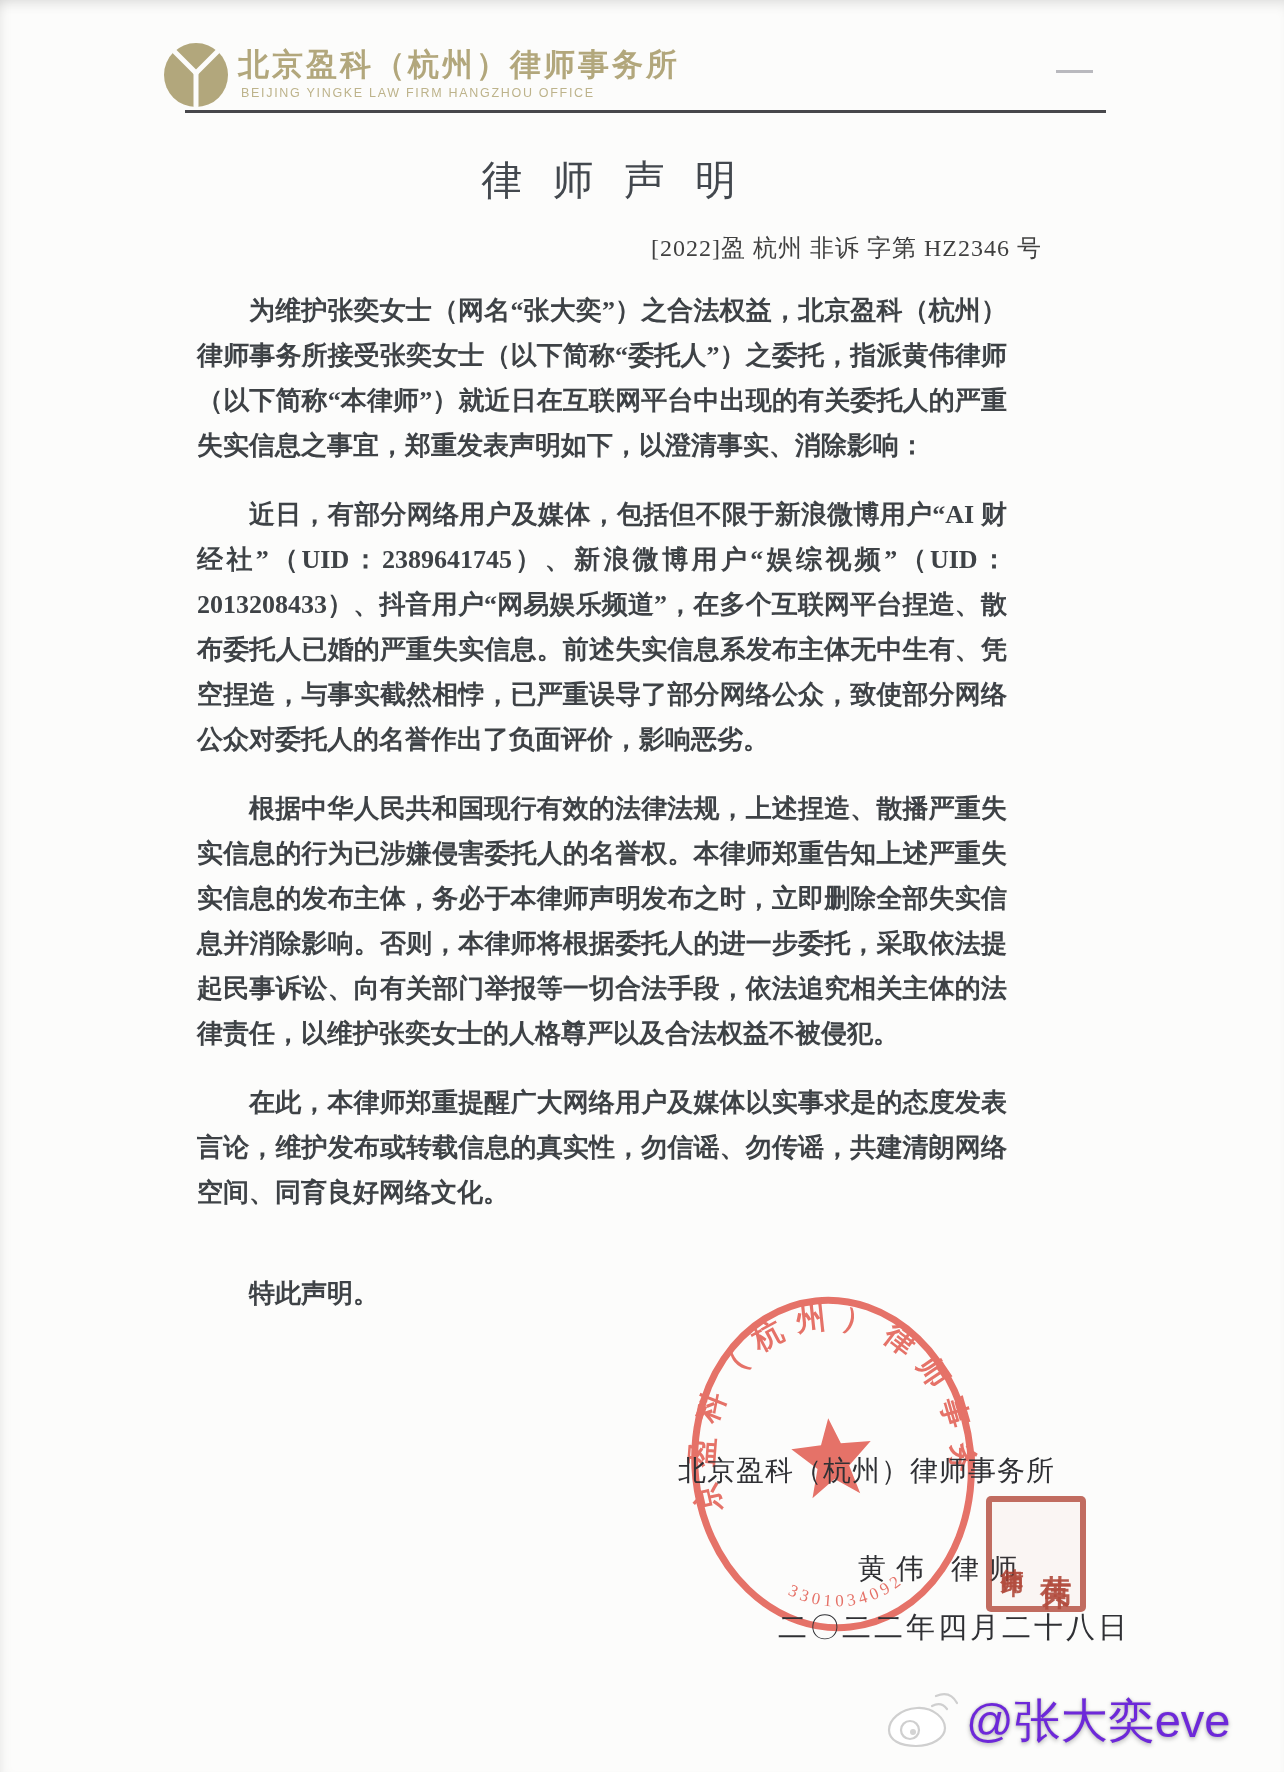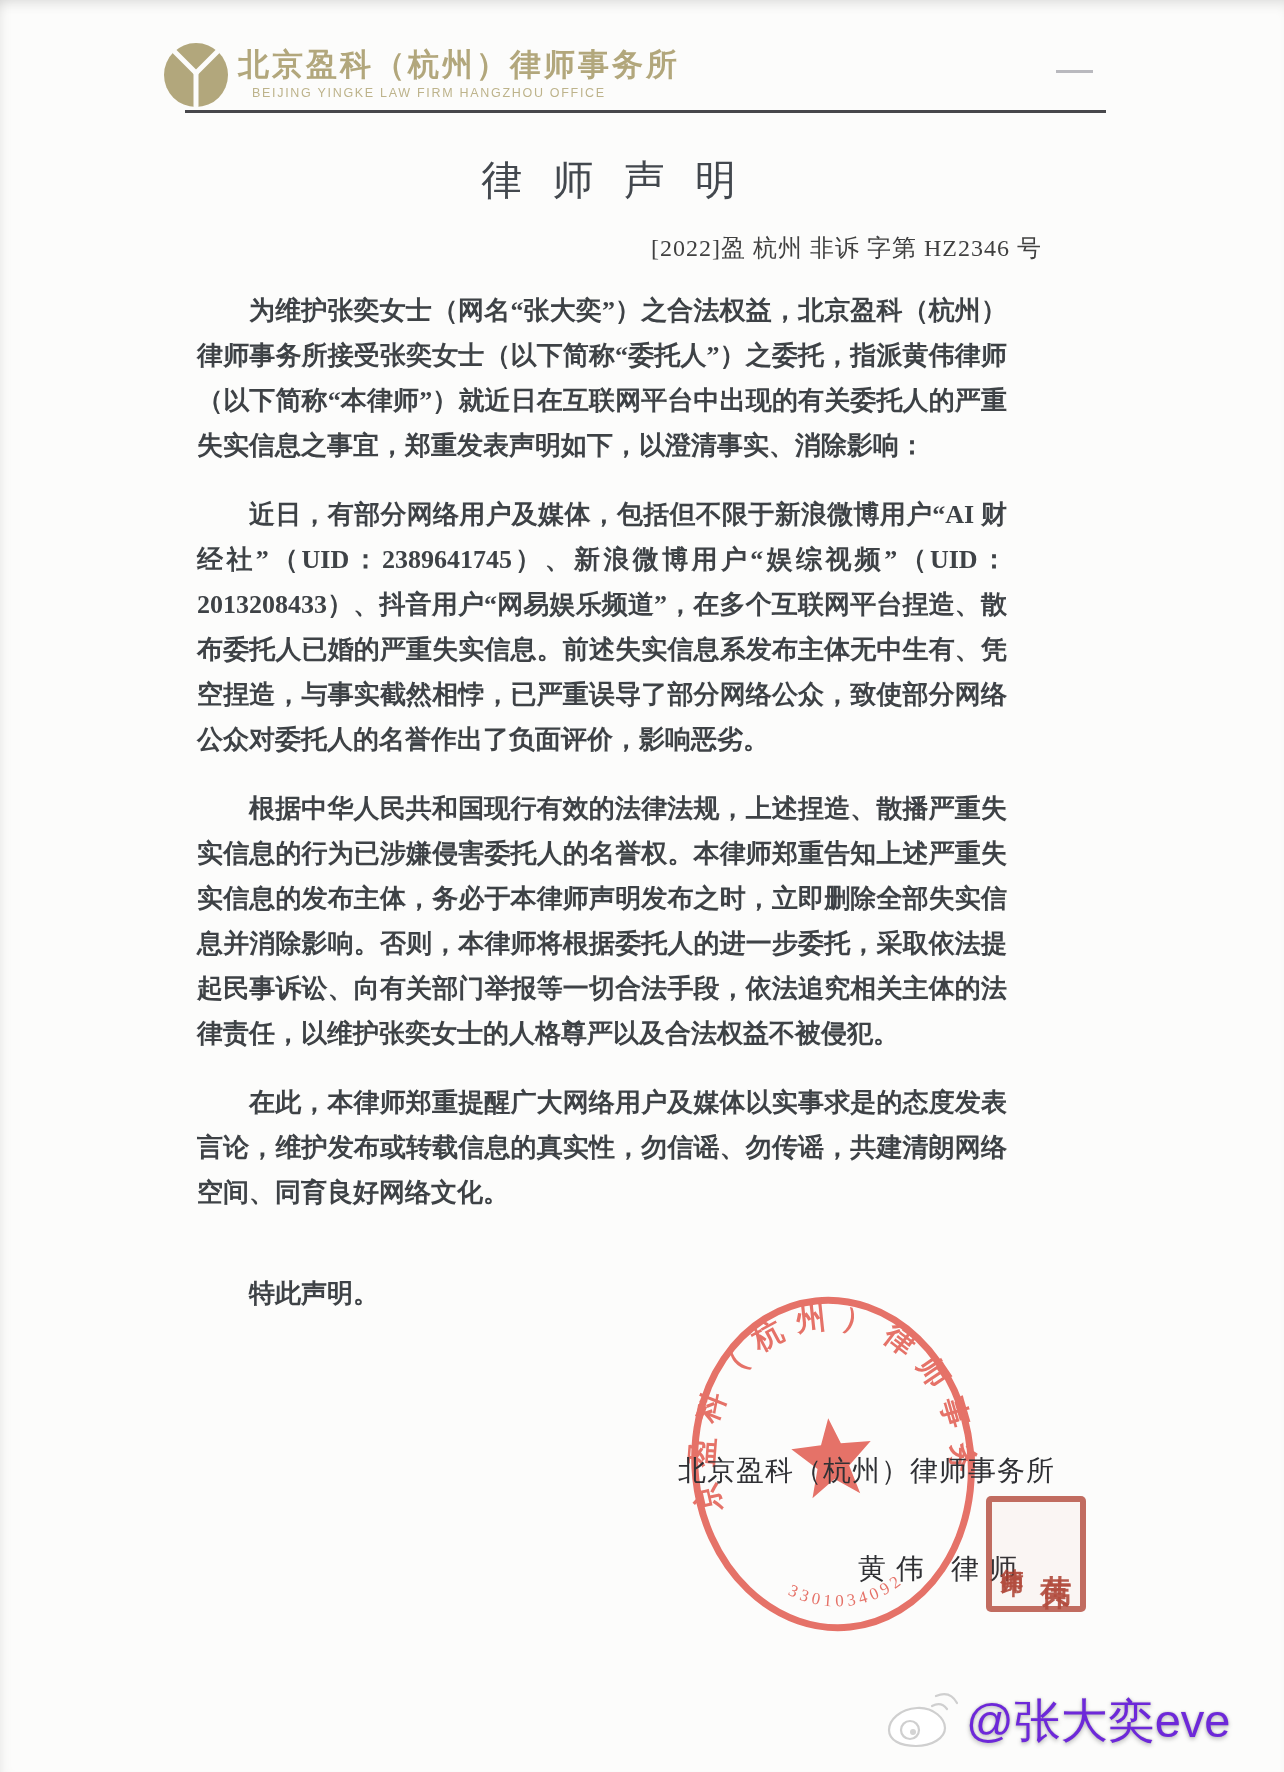--- a/index.html
+++ b/index.html
@@ -8,21 +8,21 @@
     background:#fcfcfb;overflow:hidden;
     font-family:"Liberation Serif","DejaVu Serif",serif;
     box-shadow:inset 0 10px 14px -8px rgba(0,0,0,.14), inset 10px 0 14px -10px rgba(0,0,0,.08);
   }
   .abs{position:absolute;}
 
   
   .logo{left:163px;top:42px;width:66px;height:66px;}
   .firm-cn{left:238px;top:44px;font-size:31px;font-weight:600;color:#b2a77c;letter-spacing:3px;}
   .firm-en{left:241px;top:86px;font-size:12.5px;color:#bdb38b;letter-spacing:1.7px;
-           font-family:"Liberation Sans","DejaVu Sans",sans-serif;margin-left:11px;}
+           font-family:"Liberation Sans","DejaVu Sans",sans-serif;}
   .rule{left:185px;top:110px;width:921px;height:3px;background:#47474b;}
   .corner-dash{left:1056px;top:70px;width:37px;height:3px;background:#b9b9be;}
 
   
   .title{left:185px;top:153px;width:857px;text-align:center;font-size:41px;font-weight:normal;
          color:#43484e;letter-spacing:10px;}
   .doc-no{left:185px;top:232px;width:857px;text-align:right;font-size:24px;color:#404040;letter-spacing:1px;}
 
   
   .body{left:185px;top:288px;width:822px;font-size:26px;line-height:45px;color:#3e4246;
@@ -95,20 +95,21 @@
         <textPath href="#arcTop" startOffset="50%" text-anchor="middle">北京盈科（杭州）律师事务所</textPath>
       </text>
       <text font-size="17" letter-spacing="4" fill="#e25a4f">
         <textPath href="#arcBottom" startOffset="50%" text-anchor="middle">3301034092</textPath>
       </text>
     </svg>
   </div>
 
   <div class="abs sig-firm">北京盈科（杭州）律师事务所</div>
   <div class="abs sig-lawyer">黄伟 律师</div>
+  <div class="abs sig-date">二〇二二年四月二十八日</div>
 
   <div class="abs square-seal">
     <div class="col left">律师印</div>
     <div class="col right">黄伟</div>
   </div>
 
   <div class="abs watermark">
     <span>
       <svg width="72" height="58" viewBox="0 0 72 58">
         <g fill="#ffffff" stroke="#cfcfcf" stroke-width="2.2">

